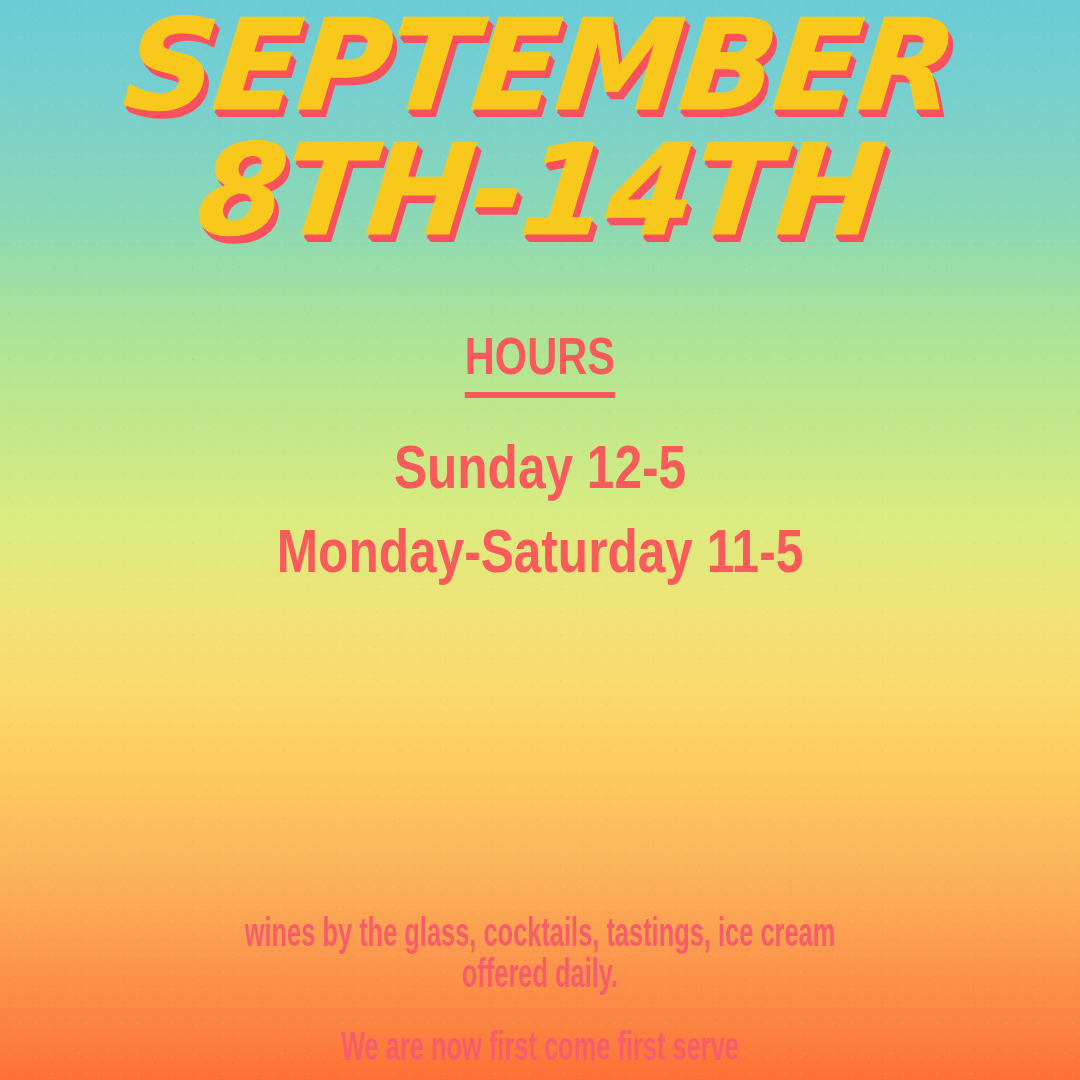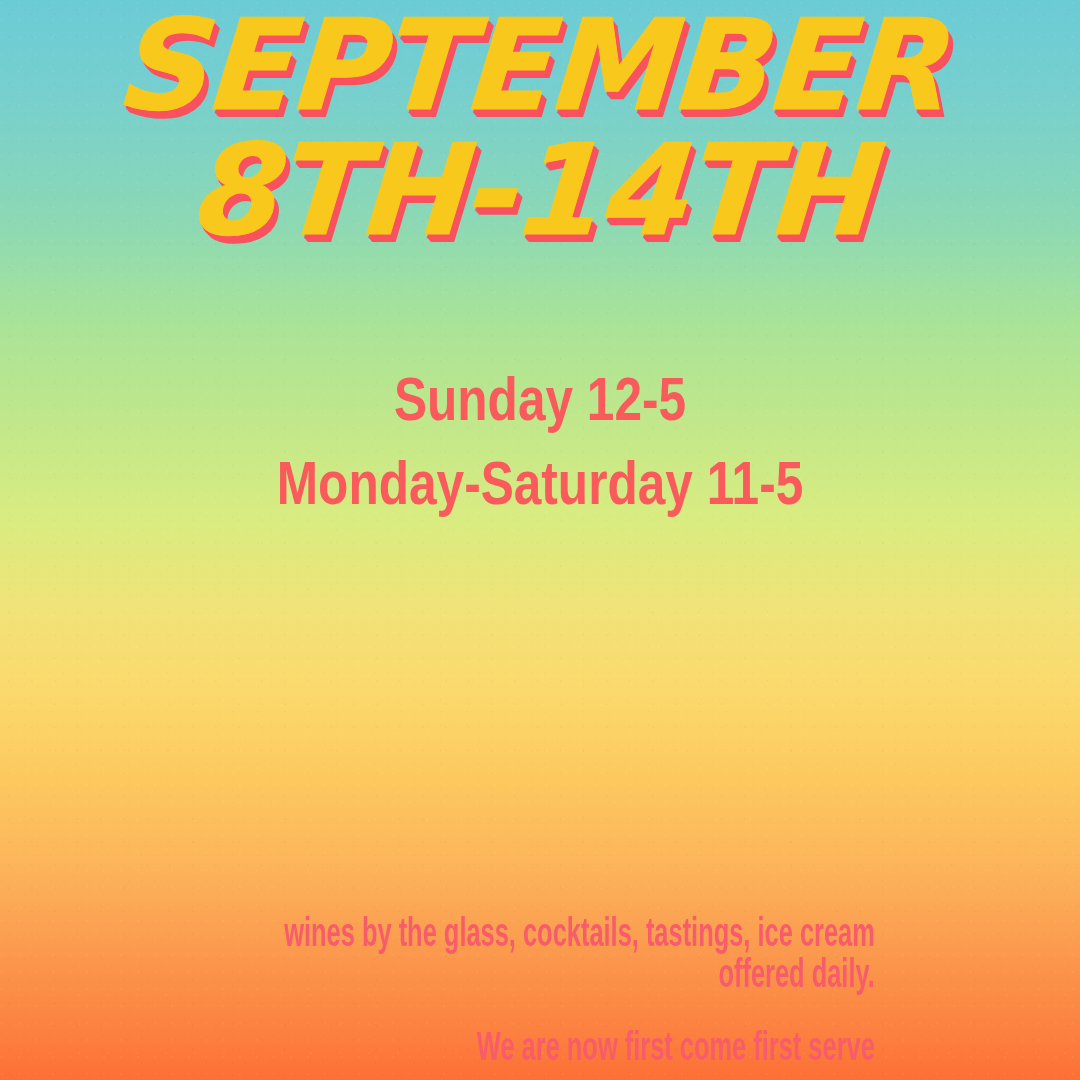--- a/index.html
+++ b/index.html
@@ -114,21 +114,21 @@
   #truck-block   { top: 640px; }
   #truck-block .row1 { margin-top: 38px; }
   #truck-block .row2 { margin-top: 22px; }
 
   
   .footer {
     position: absolute;
     left: 0;
     right: 0;
     top: 912px;
-    text-align: right;
+    text-align: center;
   }
   .footer-line {
     display: block;
     font-family: "Liberation Sans Narrow", "Liberation Sans", sans-serif;
     font-weight: 700;
     font-size: 41px;
     line-height: 1;
     color: #F75C6A;
     transform: scaleX(.62);
     transform-origin: center;
@@ -141,20 +141,23 @@
 <div id="flyer">
 
   <div id="grain"></div>
 
   <div class="headline">
     <span class="headline-line l1">SEPTEMBER</span>
     <span class="headline-line l2">8TH-14TH</span>
   </div>
 
   <div class="block" id="hours-block">
+    <div>
+      <span class="block-heading">HOURS</span>
+    </div>
     <span class="block-line row1">Sunday 12-5</span>
     <span class="block-line row2">Monday-Saturday 11-5</span>
   </div>
 
 
   <div class="footer">
     <span class="footer-line f1">wines by the glass, cocktails, tastings, ice cream offered daily.</span>
     <span class="footer-line f2">We are now first come first serve</span>
   </div>
 

